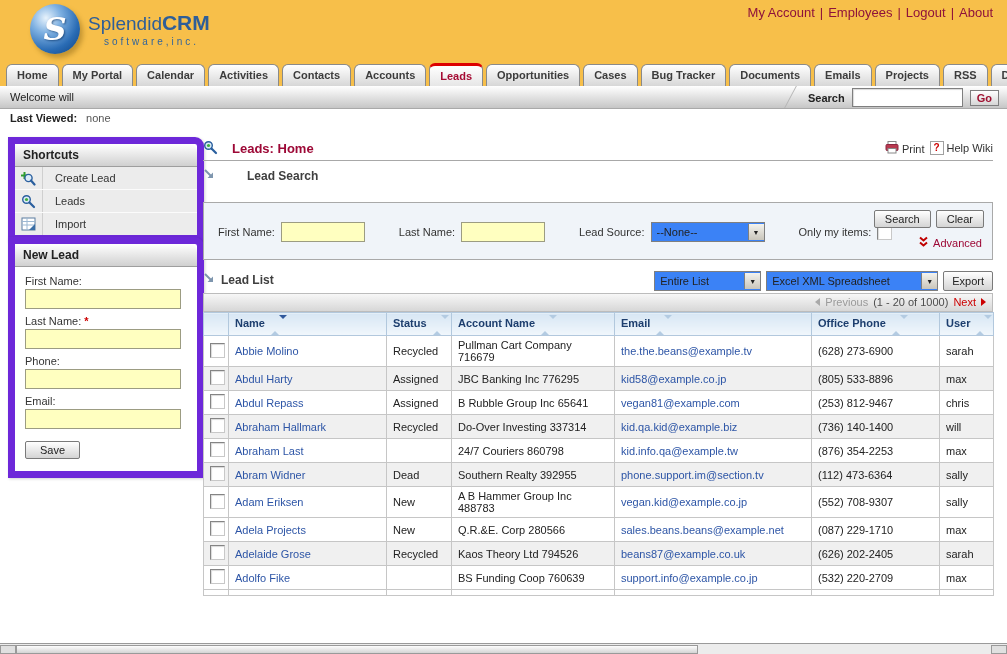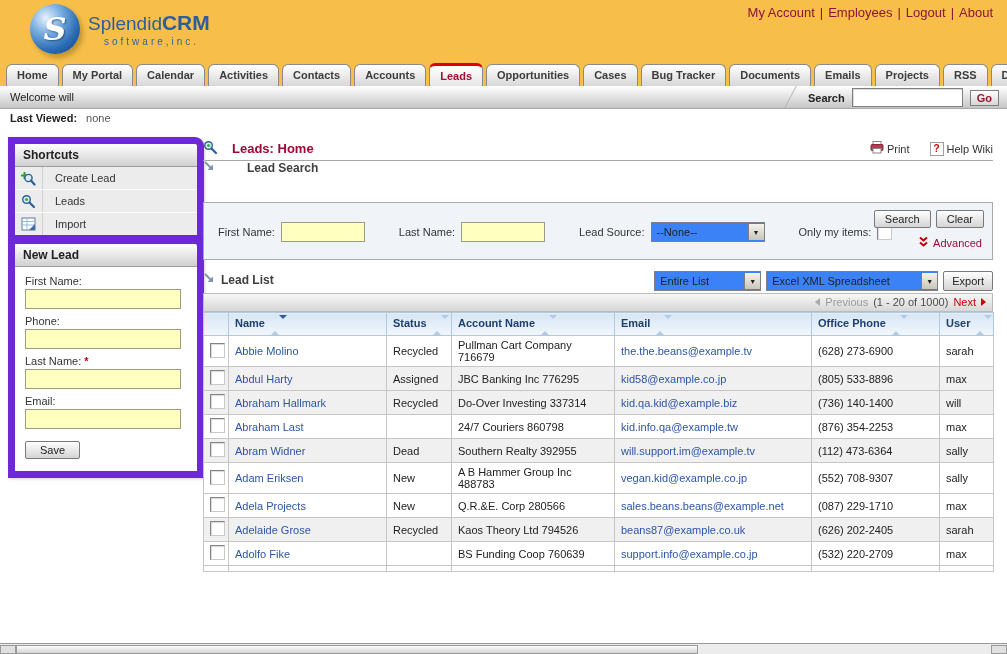--- a/index.html
+++ b/index.html
@@ -64,29 +64,29 @@
   .yellow{width:150px;height:16px;background:#FFFFC0;border:1px solid #9c9c82;
     font:11px "Liberation Sans",sans-serif;}
   .btn{background:linear-gradient(#ffffff,#d4d4d4);border:1px solid #7a7a7a;border-radius:2px;
     font:11px "Liberation Sans",sans-serif;color:#222;cursor:pointer;}
   .save-btn{margin-top:6px;padding:2px 14px;}
 
   
   .title-row{position:absolute;left:203px;right:14px;top:140px;height:17px;}
   .title-row .ttl{display:inline-flex;align-items:center;gap:14px;}
   .page-title{color:#9d0836;font-size:13px;font-weight:bold;}
-  .title-actions{position:absolute;right:0;top:1px;display:flex;align-items:center;gap:20px;color:#333;}
+  .title-actions{position:absolute;right:0;top:1px;display:flex;align-items:flex-start;gap:5px;color:#333;}
   .title-actions a{color:#333;display:inline-flex;align-items:center;gap:3px;}
   .qicon{display:inline-block;width:12px;height:12px;line-height:12px;text-align:center;
     background:#fff;border:1px solid #a0a0a0;color:#cc0000;font-weight:bold;font-size:10px;}
   .main-hr{position:absolute;left:203px;right:14px;top:160px;border-top:1px solid #a8a8a8;}
 
   .section-h{position:absolute;left:203px;display:flex;align-items:center;gap:6px;
     font-size:12px;font-weight:bold;color:#3f3f3f;}
-  #lead-search-h{top:160px;gap:32px;}
+  #lead-search-h{top:168px;gap:32px;}
   #lead-list-h{top:272px;}
 
   .search-panel{position:absolute;left:203px;right:14px;top:202px;height:56px;
     background:#f0f4f9;border:1px solid #a9a9a9;}
   .sp-row{position:absolute;left:14px;top:19px;display:flex;align-items:center;gap:6px;}
   .sp-row .gap{width:22px;}
   .sp-row input.yellow{width:78px;}
   .sel{display:inline-flex;align-items:center;justify-content:space-between;height:18px;
     background:#3b82f6;border:1px solid #7f7f7f;cursor:pointer;}
   .sel-text{padding:0 5px;color:#222;overflow:hidden;white-space:nowrap;}
@@ -225,25 +225,25 @@
   </div>
 
   <div class="panel" id="newlead">
     <div class="panel-h">New Lead</div>
     <div class="nl-body">
       <div class="fld">
         <label>First Name:</label>
         <input class="yellow" value="" style="">
       </div>
       <div class="fld">
-        <label>Phone:</label>
+        <label><span>Last Name:</span><span class="req">*</span></label>
         <input class="yellow" value="" style="">
       </div>
       <div class="fld">
-        <label><span>Last Name:</span><span class="req">*</span></label>
+        <label>Phone:</label>
         <input class="yellow" value="" style="">
       </div>
       <div class="fld">
         <label>Email:</label>
         <input class="yellow" value="" style="">
       </div>
       <button class="btn save-btn">Save</button>
     </div>
   </div>
 
@@ -381,20 +381,29 @@
         </tr>
         <tr class="even">
           <td class="c-check"><span class="cb"></span></td>
           <td><a class="blue">Abdul Harty</a></td>
           <td>Assigned</td>
           <td>JBC Banking Inc 776295</td>
           <td><a class="blue">kid58@example.co.jp</a></td>
           <td>(805) 533-8896</td>
           <td>max</td>
         </tr>
+        <tr class="odd">
+          <td class="c-check"><span class="cb"></span></td>
+          <td><a class="blue">Abdul Repass</a></td>
+          <td>Assigned</td>
+          <td>B Rubble Group Inc 65641</td>
+          <td><a class="blue">vegan81@example.com</a></td>
+          <td>(253) 812-9467</td>
+          <td>chris</td>
+        </tr>
         <tr class="even">
           <td class="c-check"><span class="cb"></span></td>
           <td><a class="blue">Abraham Hallmark</a></td>
           <td>Recycled</td>
           <td>Do-Over Investing 337314</td>
           <td><a class="blue">kid.qa.kid@example.biz</a></td>
           <td>(736) 140-1400</td>
           <td>will</td>
         </tr>
         <tr class="odd">
@@ -404,21 +413,21 @@
           <td>24/7 Couriers 860798</td>
           <td><a class="blue">kid.info.qa@example.tw</a></td>
           <td>(876) 354-2253</td>
           <td>max</td>
         </tr>
         <tr class="even">
           <td class="c-check"><span class="cb"></span></td>
           <td><a class="blue">Abram Widner</a></td>
           <td>Dead</td>
           <td>Southern Realty 392955</td>
-          <td><a class="blue">will.support.im@example.tv</a></td>
+          <td><a class="blue">phone.support.im@section.tv</a></td>
           <td>(112) 473-6364</td>
           <td>sally</td>
         </tr>
         <tr class="odd">
           <td class="c-check"><span class="cb"></span></td>
           <td><a class="blue">Adam Eriksen</a></td>
           <td>New</td>
           <td>A B Hammer Group Inc 488783</td>
           <td><a class="blue">vegan.kid@example.co.jp</a></td>
           <td>(552) 708-9307</td>

